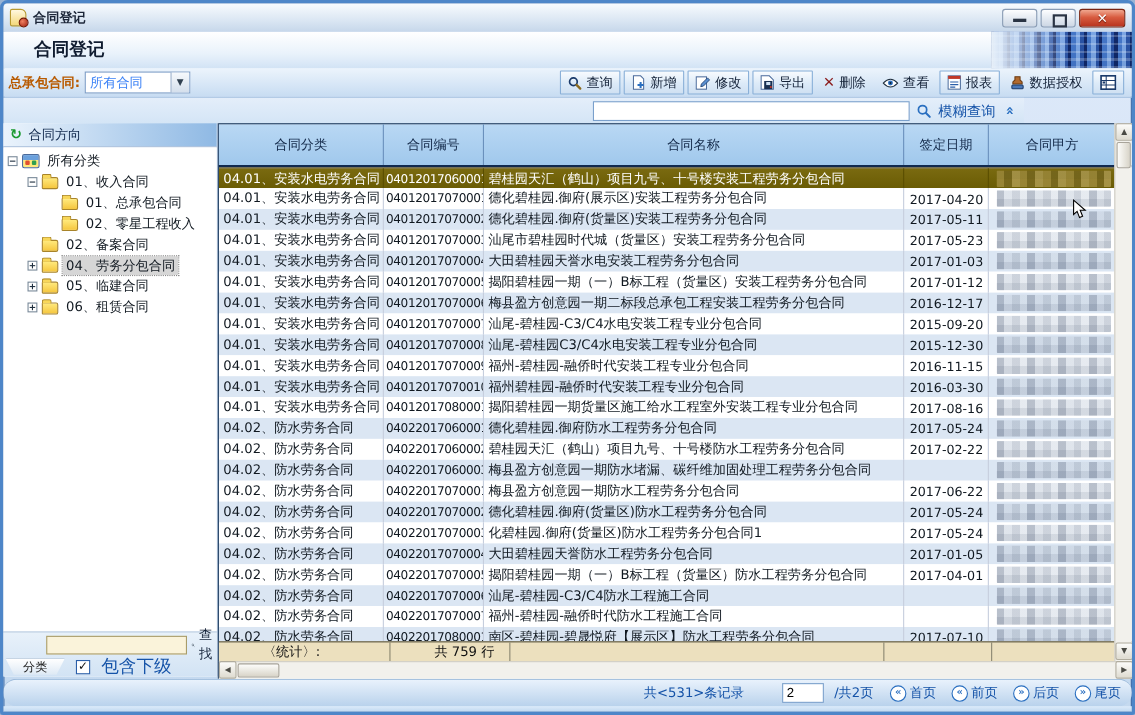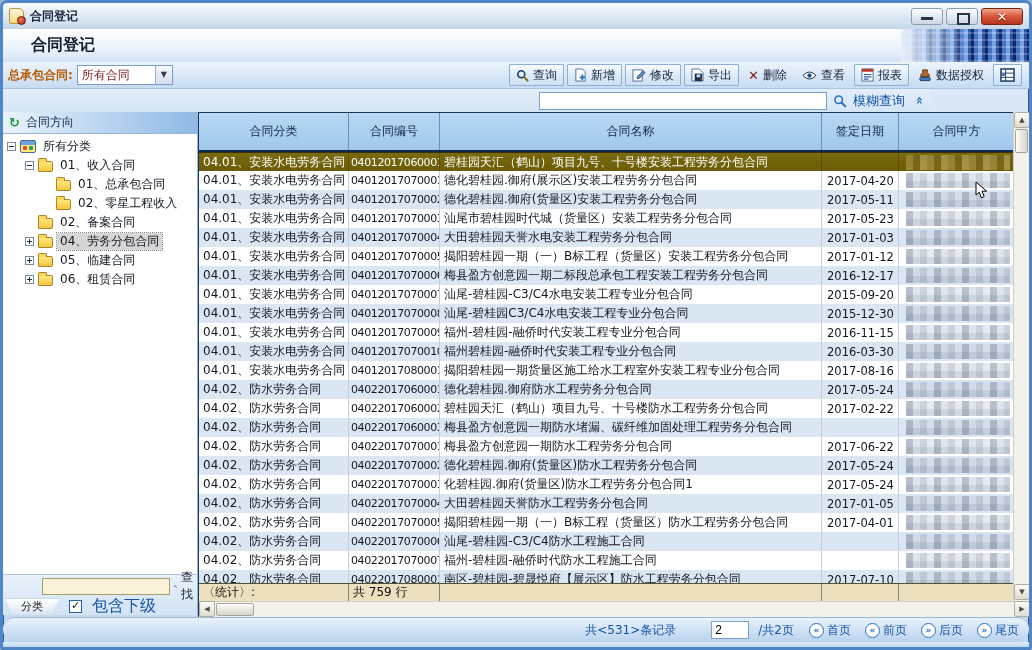--- a/index.html
+++ b/index.html
@@ -30,21 +30,21 @@
     background:
      repeating-linear-gradient(0deg,rgba(255,255,255,.22) 0 2px,rgba(0,0,0,0) 2px 7px),
      repeating-linear-gradient(90deg,rgba(10,30,90,.85) 0 3px,rgba(70,120,200,.85) 3px 7px,rgba(140,180,235,.8) 7px 11px,rgba(40,80,160,.85) 11px 14px),
      linear-gradient(#3a6cc4,#1e4898);}
   .building::before{content:"";position:absolute;inset:0;background:linear-gradient(90deg,#e9f2fb 0,rgba(233,242,251,0) 55%);}
   
   .filterrow{position:absolute;left:0;top:59px;width:1026px;height:27px;display:flex;align-items:center;
     background:linear-gradient(#ecf4fc,#c7dcf2);border-bottom:1px solid #a8c4e2;padding:0 5px;}
   .dir-label{font-size:12px;font-weight:bold;color:#b85a00;margin-right:4px;}
   .dropdown{display:flex;width:96px;height:20px;border:1px solid #7a9cc6;background:#fff;align-items:center;cursor:pointer;}
-  .dropdown .val{flex:1;font-size:12px;color:#7f1d1d;padding-left:4px;}
+  .dropdown .val{flex:1;font-size:12px;color:#3b82f6;padding-left:4px;}
   .dropdown .arrowbtn{width:17px;height:18px;border-left:1px solid #9ab0cc;
     background:linear-gradient(#f6f9fc,#d4dfec);color:#304050;font-size:8px;text-align:center;line-height:18px;}
   .toolbar{margin-left:auto;display:flex;align-items:center;gap:3px;padding-right:2px;}
   .tbtn{display:inline-flex;align-items:center;gap:4px;height:22px;padding:0 6px;font-size:12px;color:#142238;cursor:pointer;}
   .tbtn.boxed{border:1px solid #8ab0d8;background:linear-gradient(#f8fbfe,#dceaf8 55%,#cfe0f2);border-radius:1px;}
   .tbtn svg{display:block;}
   .x-glyph{color:#8a1a1a;font-weight:bold;font-size:13px;}
   
   .fuzzyrow{position:absolute;left:0;top:86px;width:928px;height:23px;display:flex;align-items:center;
     justify-content:flex-end;gap:6px;background:linear-gradient(#e4eefa,#d4e5f6);padding-right:6px;}
@@ -103,21 +103,21 @@
   .gcell.c3{font-size:11.5px;padding-left:5px;}
   .grow.sel .gcell{color:#fff;border-right-color:#5a4e00;}
   .mosaic{flex:1;height:15px;margin:2px 3px;border-radius:1px;filter:blur(0.6px);
     background:
      repeating-linear-gradient(90deg,rgba(115,128,150,.45) 0 7px,rgba(190,200,214,.35) 7px 14px,rgba(150,162,180,.4) 14px 21px,rgba(205,214,226,.3) 21px 28px),
      repeating-linear-gradient(0deg,rgba(140,152,170,.35) 0 7px,rgba(210,218,230,.3) 7px 15px);}
   .grow.sel .mosaic{background:
      repeating-linear-gradient(90deg,rgba(160,140,60,.8) 0 7px,rgba(120,104,30,.8) 7px 14px,rgba(185,165,90,.7) 14px 21px),
      repeating-linear-gradient(0deg,rgba(130,112,40,.5) 0 7px,rgba(90,78,20,.5) 7px 15px);}
   .statsrow{position:absolute;left:0;top:471px;width:831px;height:18px;display:flex;background:#ece0be;border-top:1px solid #55503a;}
-  .scell{font-size:12px;color:#101010;border-right:1px solid #8a8670;display:flex;align-items:center;padding-left:4px;}
+  .scell{font-size:12px;color:#101010;border-right:1px solid #8a8670;display:flex;align-items:center;padding-left:4px;margin-left:36px;}
   
   .vscroll{position:absolute;right:0;top:0;width:16px;height:489px;background:#f2f1ec;border-left:1px solid #d0cec4;}
   .sbtn{position:absolute;left:0;width:16px;height:16px;background:linear-gradient(#fcfcfa,#dedbd0);
     border:1px solid #b0ac9e;border-radius:2px;color:#4a4a44;font-size:7px;text-align:center;line-height:15px;cursor:pointer;}
   .vthumb{position:absolute;left:1px;top:17px;width:13px;height:24px;background:linear-gradient(90deg,#fdfdfb,#d8d4c8);
     border:1px solid #a8a49a;border-radius:2px;cursor:pointer;}
   .hscroll{position:absolute;left:0;top:489px;width:831px;height:16px;background:#f2f1ec;border-top:1px solid #d0cec4;}
   .hthumb{position:absolute;left:17px;top:1px;width:38px;height:13px;background:linear-gradient(#fdfdfb,#d8d4c8);
     border:1px solid #a8a49a;border-radius:2px;cursor:pointer;}
   

